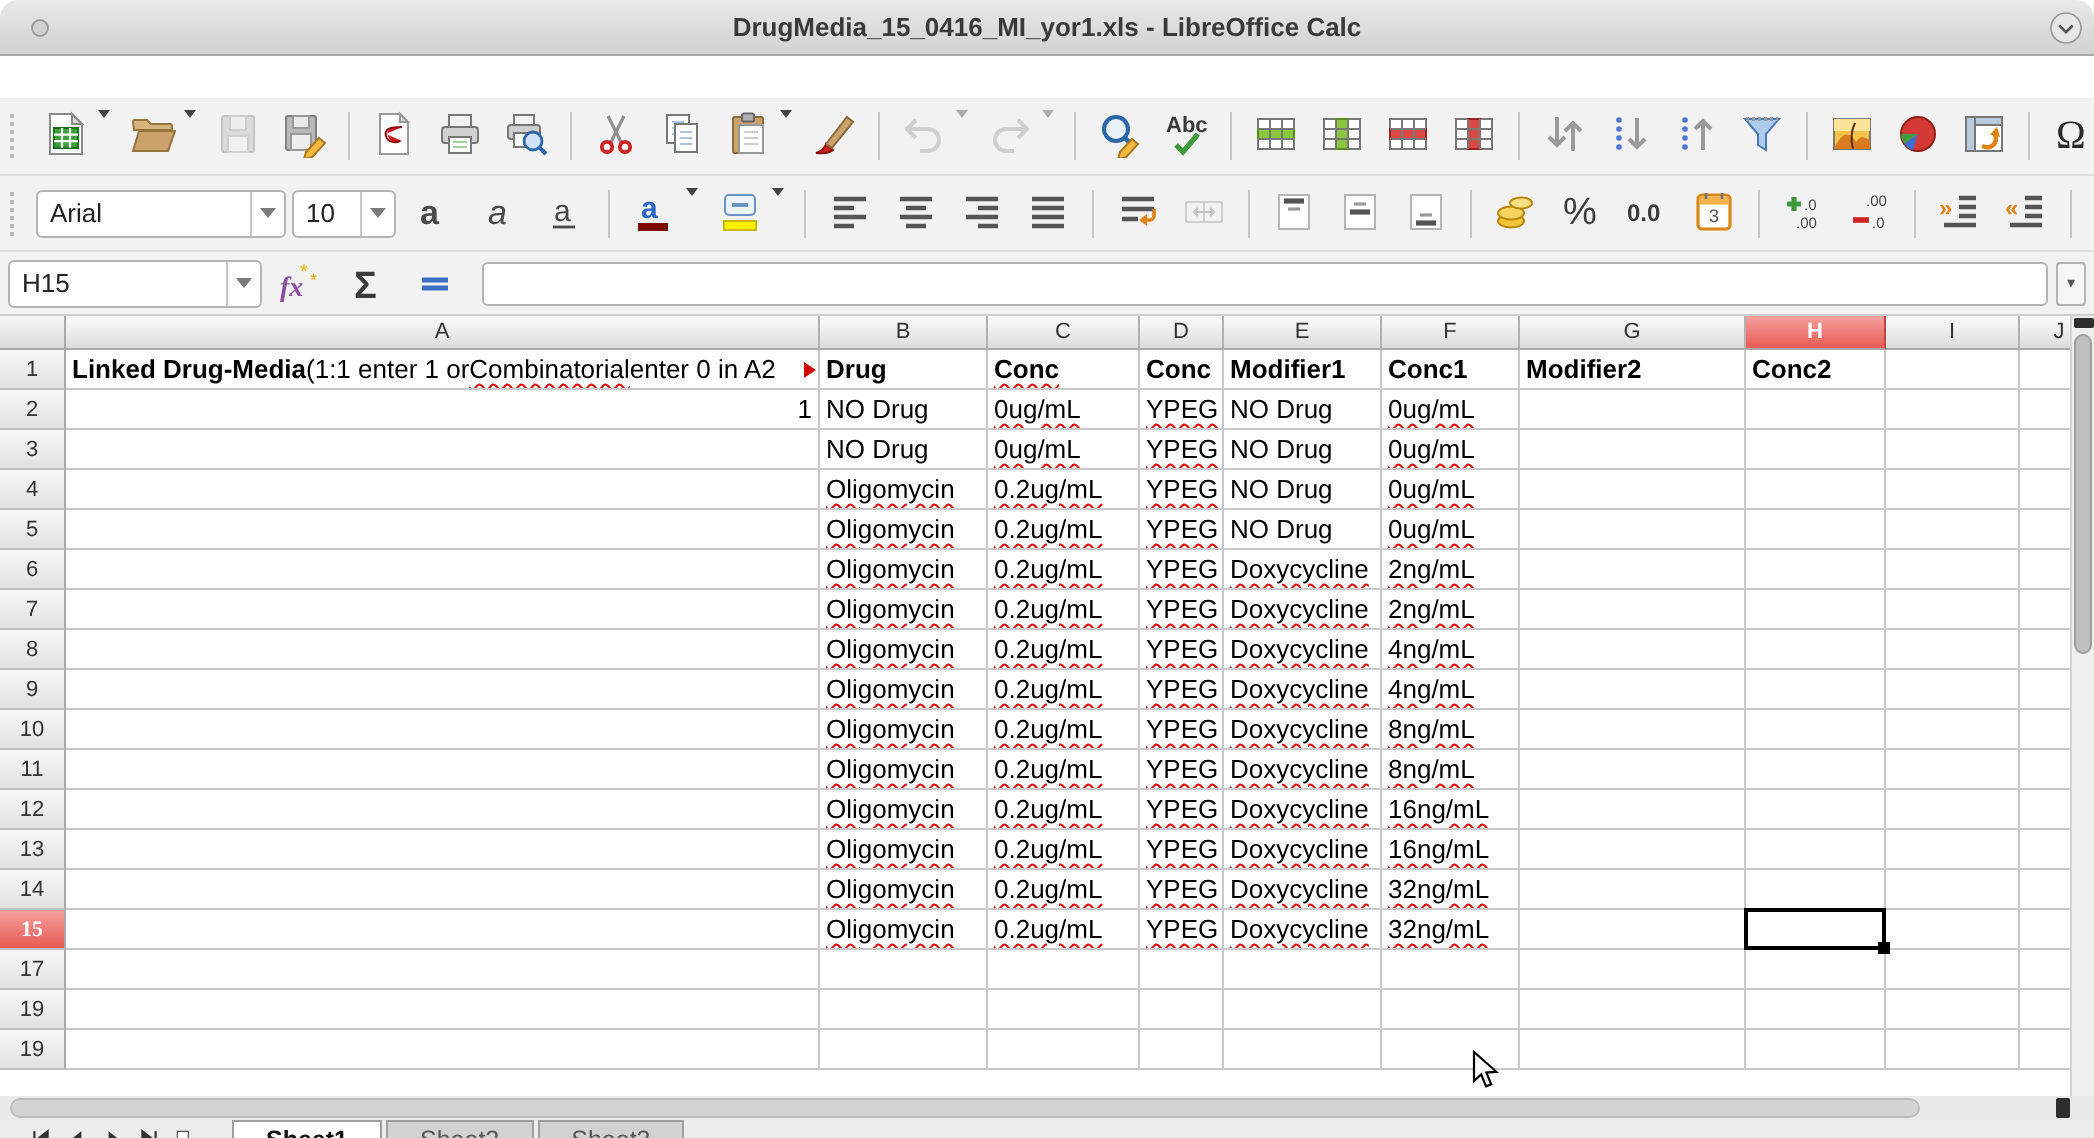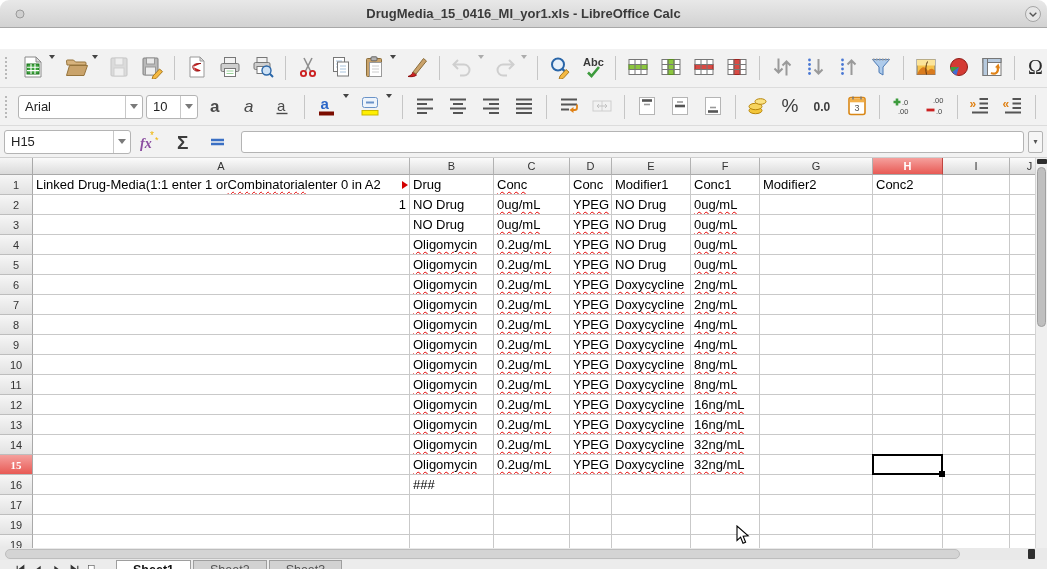--- a/index.html
+++ b/index.html
@@ -66,21 +66,21 @@
   .colhdr{height:17px;background:linear-gradient(#fbfbfb,#dcdcdc);border-right:1px solid #b2b2b2;
     border-bottom:1px solid #a9a9a9;font-size:11px;color:#333;display:flex;align-items:center;justify-content:center;flex:none;}
   .colhdr.sel{background:linear-gradient(#f5a09d,#e85a55);color:#fff;font-weight:bold;border-right:1px solid #c04540;}
   .grow{display:flex;height:20px;}
   .rowhdr{width:33px;background:linear-gradient(#f6f6f6,#e2e2e2);border-right:1px solid #a9a9a9;
     border-bottom:1px solid #bdbdbd;font-size:11px;color:#333;display:flex;align-items:center;justify-content:center;flex:none;}
   .rowhdr.sel{background:linear-gradient(#f5a09d,#e85a55);color:#fff;font-weight:bold;font-family:Liberation Serif, serif;}
   .cell{position:relative;border-right:1px solid var(--grid-line);border-bottom:1px solid var(--grid-line);
     font-size:13px;color:#000;display:flex;align-items:center;padding:0 3px;white-space:nowrap;overflow:hidden;flex:none;}
   .cell.right{justify-content:flex-end;}
-  .cell .b{font-weight:normal;}
+  .cell .b{font-weight:bold;}
   .cell .m{text-decoration-line:underline;text-decoration-style:wavy;text-decoration-color:var(--squiggle);
     text-decoration-thickness:1px;text-underline-offset:2px;}
   .ovf{position:absolute;right:1px;top:50%;margin-top:-4px;width:0;height:0;
     border-top:4px solid transparent;border-bottom:4px solid transparent;border-left:6px solid #d30000;}
 
   #selbox{position:absolute;border:2px solid #000;pointer-events:none;}
   #selhandle{position:absolute;right:-4px;bottom:-4px;width:6px;height:6px;background:#000;}
 
   
   #vscroll{position:absolute;right:0;top:0;width:12px;height:390px;background:#efefef;border-left:1px solid #d4d4d4;}
@@ -898,35 +898,20 @@
           </div>
           <div class="cell" style="width: 69px;">
             <span class="m">32ng/mL</span>
           </div>
           <div class="cell" style="width: 113px;"></div>
           <div class="cell" style="width: 70px;"></div>
           <div class="cell" style="width: 67px;"></div>
           <div class="cell" style="width: 40px;"></div>
         </div>
         <div class="grow">
-          <div class="rowhdr">16</div>
-          <div class="cell" style="width: 377px;"></div>
-          <div class="cell" style="width: 84px;">
-            <span>###</span>
-          </div>
-          <div class="cell" style="width: 76px;"></div>
-          <div class="cell" style="width: 42px;"></div>
-          <div class="cell" style="width: 79px;"></div>
-          <div class="cell" style="width: 69px;"></div>
-          <div class="cell" style="width: 113px;"></div>
-          <div class="cell" style="width: 70px;"></div>
-          <div class="cell" style="width: 67px;"></div>
-          <div class="cell" style="width: 40px;"></div>
-        </div>
-        <div class="grow">
           <div class="rowhdr">17</div>
           <div class="cell" style="width: 377px;"></div>
           <div class="cell" style="width: 84px;"></div>
           <div class="cell" style="width: 76px;"></div>
           <div class="cell" style="width: 42px;"></div>
           <div class="cell" style="width: 79px;"></div>
           <div class="cell" style="width: 69px;"></div>
           <div class="cell" style="width: 113px;"></div>
           <div class="cell" style="width: 70px;"></div>
           <div class="cell" style="width: 67px;"></div>

